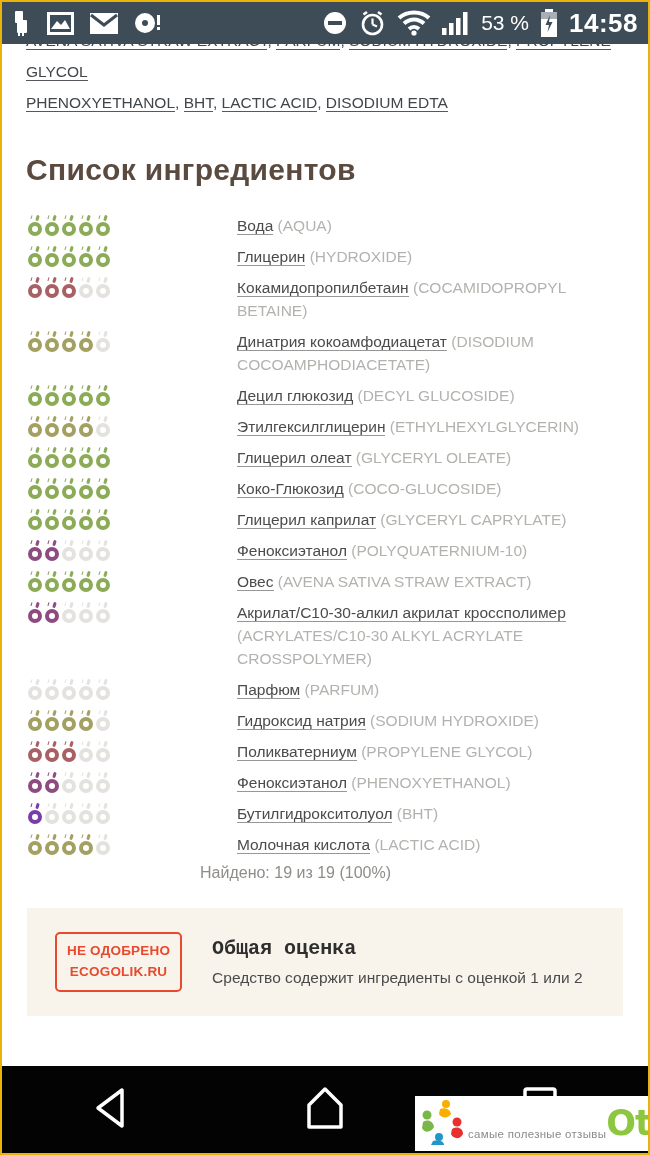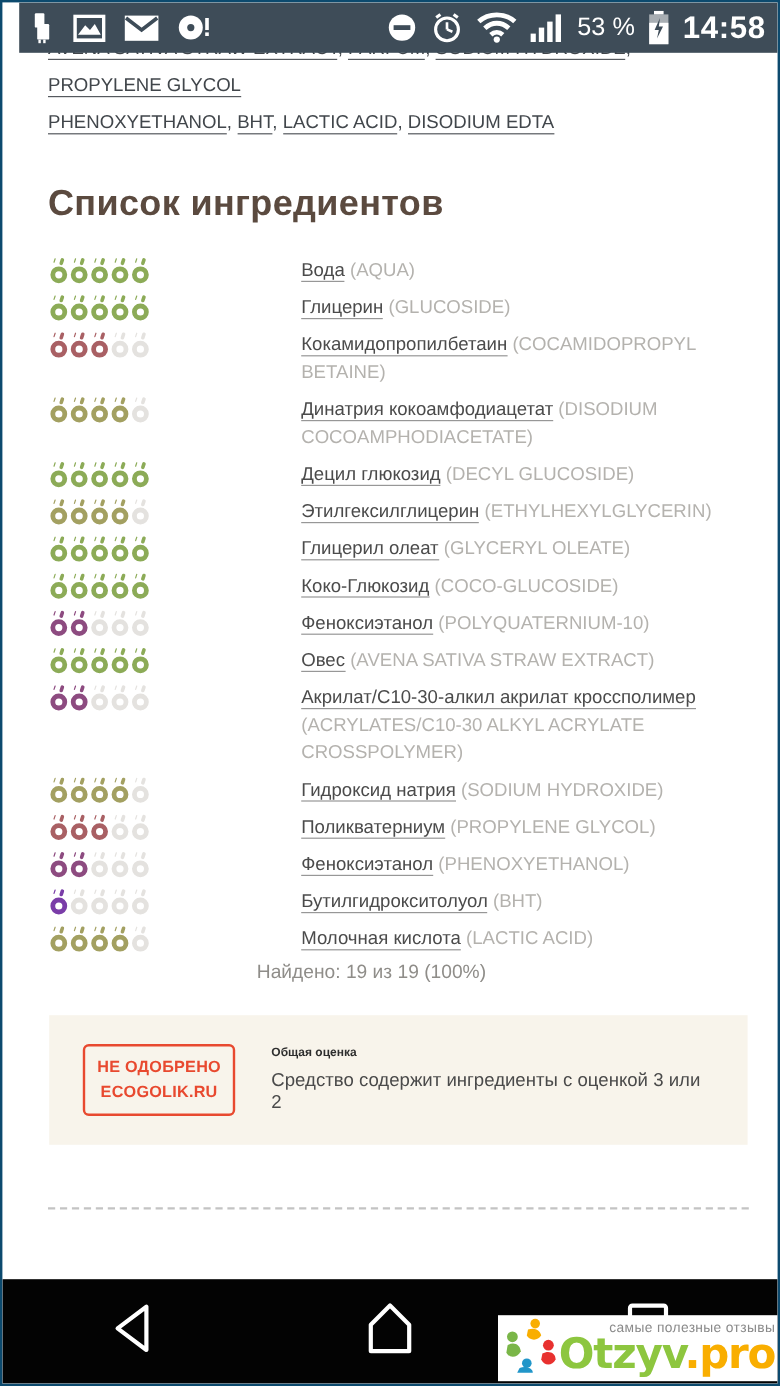--- a/index.html
+++ b/index.html
@@ -1,18 +1,18 @@
 <!DOCTYPE html>
 <html lang="ru"><head>
 <meta charset="utf-8">
 <style>
   html,body{margin:0;padding:0;background:#888;}
-  .page{width:650px;height:1155px;box-sizing:border-box;border:2px solid #0c4a6e;
+  .page{width:650px;height:1155px;box-sizing:border-box;border:2px solid #eab308;
         background:#fff;position:relative;overflow:hidden;
-        font-family:"Liberation Sans","DejaVu Sans",sans-serif;padding-left:14px;}
+        font-family:"Liberation Sans","DejaVu Sans",sans-serif;}
   
   .statusbar{position:relative;z-index:5;height:42px;background:#3e4c58;color:#fff;
              display:flex;align-items:center;padding:0 10px;}
   .sb-left{display:flex;align-items:center;gap:15px;}
   .sb-right{margin-left:auto;display:flex;align-items:center;gap:11px;}
   .sb-pct{font-size:21px;color:#fff;}
   .sb-time{font-size:26px;font-weight:bold;letter-spacing:0.5px;}
   .statusbar svg{display:block;}
   
   .toplinks{margin:-19px 24px 0 24px;font-size:15.5px;line-height:31px;color:#41464b;}
@@ -38,31 +38,31 @@
                 background:currentColor;transform:rotate(18deg);
                 box-shadow:-6px 1px 0 -1px currentColor;}
   .c-green{color:#8cab57;}  .c-olive{color:#a3a061;}  .c-red{color:#a96064;}
   .c-plum{color:#8d4b80;}   .c-violet{color:#7a3da8;} .c-gray{color:#e4e2df;}
   
   .summary{margin:26px 25px 0 25px;background:#f8f4eb;border-radius:0;
            display:flex;align-items:center;gap:30px;padding:24px 28px;box-sizing:border-box;}
   .stamp{flex:none;border:2px solid #e8492f;border-radius:5px;color:#e8492f;
          font-weight:bold;font-size:13.5px;line-height:1.55;text-align:center;
          padding:7px 10px;letter-spacing:0.2px;}
-  .sum-title{font-size:10px;font-weight:bold;color:#2e2e2e;margin-bottom:9px;}
+  .sum-title{font-size:20px;font-weight:bold;color:#2e2e2e;margin-bottom:9px;font-family:Liberation Mono, monospace;}
   .sum-text{font-size:15.5px;color:#4a4a4a;}
   .dashline{margin:52px 24px 0 24px;border-top:2px dashed #c3c3c3;height:0;}
   
   .navbar{position:absolute;left:0;right:0;bottom:0;height:87px;background:#030303;
           display:flex;align-items:center;justify-content:space-around;}
   .nav-btn{width:120px;display:flex;justify-content:center;cursor:pointer;}
   
   .watermark{position:absolute;right:0;bottom:2px;width:233px;height:55px;background:#fff;
              display:flex;align-items:center;padding:1px 2px 1px 4px;box-sizing:border-box;}
-  .wm-text{display:flex;flex-direction:column;align-items:flex-end;margin-left:3px;min-width:0;}
+  .wm-text{display:flex;align-items:flex-end;margin-left:3px;min-width:0;}
   .wm-tagline{font-size:11.5px;color:#8a8a8a;white-space:nowrap;letter-spacing:0.3px;}
   .wm-brand{font-size:35px;font-weight:bold;line-height:0.95;white-space:nowrap;
             font-family:"DejaVu Sans","Liberation Sans",sans-serif;letter-spacing:-1px;}
   .wm-green{color:#8dc63f;}
   .wm-orange{color:#f9ae00;}
 </style>
 </head>
 <body>
 
 <div class="page">
@@ -156,21 +156,21 @@
 
   <h1 class="title">Список ингредиентов</h1>
 
   <div class="ing-list" id="ing-list">
       <div class="ing-row">
         <div class="rating"><span class="apple c-green"></span><span class="apple c-green"></span><span class="apple c-green"></span><span class="apple c-green"></span><span class="apple c-green"></span></div>
         <div class="names"><a>Вода</a> <span class="latin"> (AQUA)</span></div>
       </div>
       <div class="ing-row">
         <div class="rating"><span class="apple c-green"></span><span class="apple c-green"></span><span class="apple c-green"></span><span class="apple c-green"></span><span class="apple c-green"></span></div>
-        <div class="names"><a>Глицерин</a> <span class="latin"> (GLUCOSIDE)</span></div>
+        <div class="names"><a>Глицерин</a> <span class="latin"> (HYDROXIDE)</span></div>
       </div>
       <div class="ing-row">
         <div class="rating"><span class="apple c-red"></span><span class="apple c-red"></span><span class="apple c-red"></span><span class="apple c-gray"></span><span class="apple c-gray"></span></div>
         <div class="names"><a>Кокамидопропилбетаин</a> <span class="latin"> (COCAMIDOPROPYL BETAINE)</span></div>
       </div>
       <div class="ing-row">
         <div class="rating"><span class="apple c-olive"></span><span class="apple c-olive"></span><span class="apple c-olive"></span><span class="apple c-olive"></span><span class="apple c-gray"></span></div>
         <div class="names"><a>Динатрия кокоамфодиацетат</a> <span class="latin"> (DISODIUM COCOAMPHODIACETATE)</span></div>
       </div>
       <div class="ing-row">
@@ -183,30 +183,38 @@
       </div>
       <div class="ing-row">
         <div class="rating"><span class="apple c-green"></span><span class="apple c-green"></span><span class="apple c-green"></span><span class="apple c-green"></span><span class="apple c-green"></span></div>
         <div class="names"><a>Глицерил олеат</a> <span class="latin"> (GLYCERYL OLEATE)</span></div>
       </div>
       <div class="ing-row">
         <div class="rating"><span class="apple c-green"></span><span class="apple c-green"></span><span class="apple c-green"></span><span class="apple c-green"></span><span class="apple c-green"></span></div>
         <div class="names"><a>Коко-Глюкозид</a> <span class="latin"> (COCO-GLUCOSIDE)</span></div>
       </div>
       <div class="ing-row">
+        <div class="rating"><span class="apple c-green"></span><span class="apple c-green"></span><span class="apple c-green"></span><span class="apple c-green"></span><span class="apple c-green"></span></div>
+        <div class="names"><a>Глицерил каприлат</a> <span class="latin"> (GLYCERYL CAPRYLATE)</span></div>
+      </div>
+      <div class="ing-row">
         <div class="rating"><span class="apple c-plum"></span><span class="apple c-plum"></span><span class="apple c-gray"></span><span class="apple c-gray"></span><span class="apple c-gray"></span></div>
         <div class="names"><a>Феноксиэтанол</a> <span class="latin"> (POLYQUATERNIUM-10)</span></div>
       </div>
       <div class="ing-row">
         <div class="rating"><span class="apple c-green"></span><span class="apple c-green"></span><span class="apple c-green"></span><span class="apple c-green"></span><span class="apple c-green"></span></div>
         <div class="names"><a>Овес</a> <span class="latin"> (AVENA SATIVA STRAW EXTRACT)</span></div>
       </div>
       <div class="ing-row">
         <div class="rating"><span class="apple c-plum"></span><span class="apple c-plum"></span><span class="apple c-gray"></span><span class="apple c-gray"></span><span class="apple c-gray"></span></div>
         <div class="names"><a>Акрилат/C10-30-алкил акрилат кроссполимер</a> <span class="latin"> (ACRYLATES/C10-30 ALKYL ACRYLATE CROSSPOLYMER)</span></div>
+      </div>
+      <div class="ing-row">
+        <div class="rating"><span class="apple c-gray"></span><span class="apple c-gray"></span><span class="apple c-gray"></span><span class="apple c-gray"></span><span class="apple c-gray"></span></div>
+        <div class="names"><a>Парфюм</a> <span class="latin"> (PARFUM)</span></div>
       </div>
       <div class="ing-row">
         <div class="rating"><span class="apple c-olive"></span><span class="apple c-olive"></span><span class="apple c-olive"></span><span class="apple c-olive"></span><span class="apple c-gray"></span></div>
         <div class="names"><a>Гидроксид натрия</a> <span class="latin"> (SODIUM HYDROXIDE)</span></div>
       </div>
       <div class="ing-row">
         <div class="rating"><span class="apple c-red"></span><span class="apple c-red"></span><span class="apple c-red"></span><span class="apple c-gray"></span><span class="apple c-gray"></span></div>
         <div class="names"><a>Поликватерниум</a> <span class="latin"> (PROPYLENE GLYCOL)</span></div>
       </div>
       <div class="ing-row">
@@ -226,21 +234,21 @@
       <div class="found">Найдено: 19 из 19 (100%)</div>
     </div>
 
   <div class="summary">
     <div class="stamp">
       <div>НЕ ОДОБРЕНО</div>
       <div>ECOGOLIK.RU</div>
     </div>
     <div>
       <div class="sum-title">Общая оценка</div>
-      <div class="sum-text">Средство содержит ингредиенты с оценкой 3 или 2</div>
+      <div class="sum-text">Средство содержит ингредиенты с оценкой 1 или 2</div>
     </div>
   </div>
 
   <div class="dashline"></div>
 
   <div class="navbar">
     <div class="nav-btn">
       <span>
         <svg width="34" height="42" viewBox="0 0 34 42">
             <polygon points="29,3 29,39 5,21" fill="none" stroke="#fff" stroke-width="3.5" stroke-linejoin="round"></polygon>

